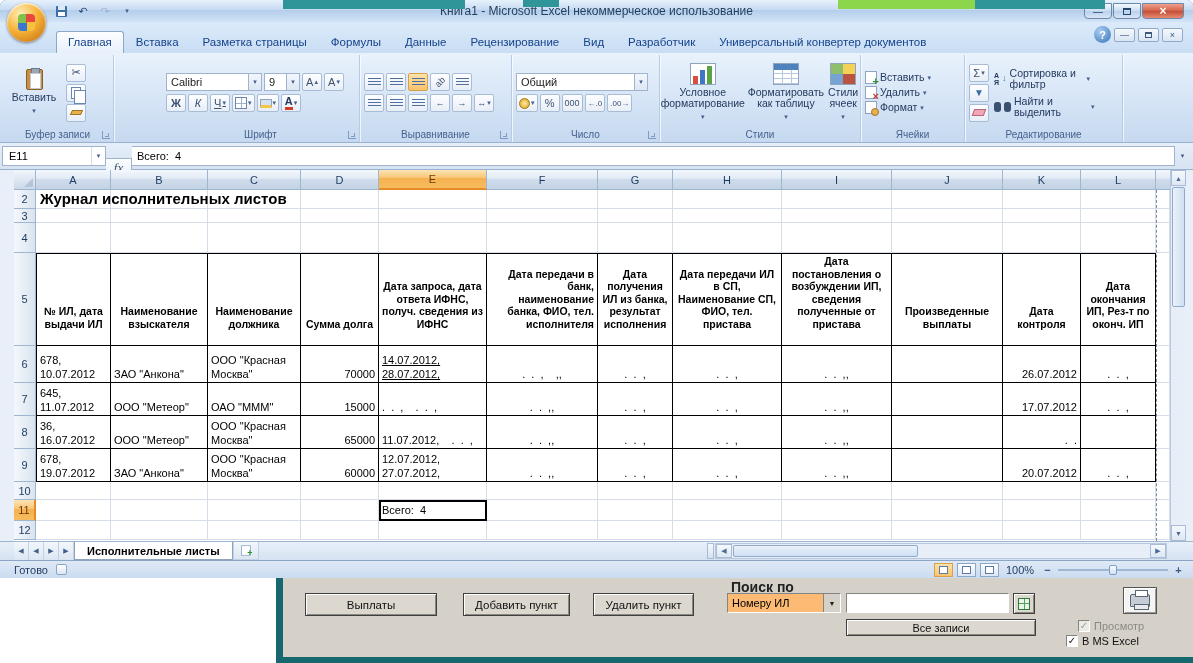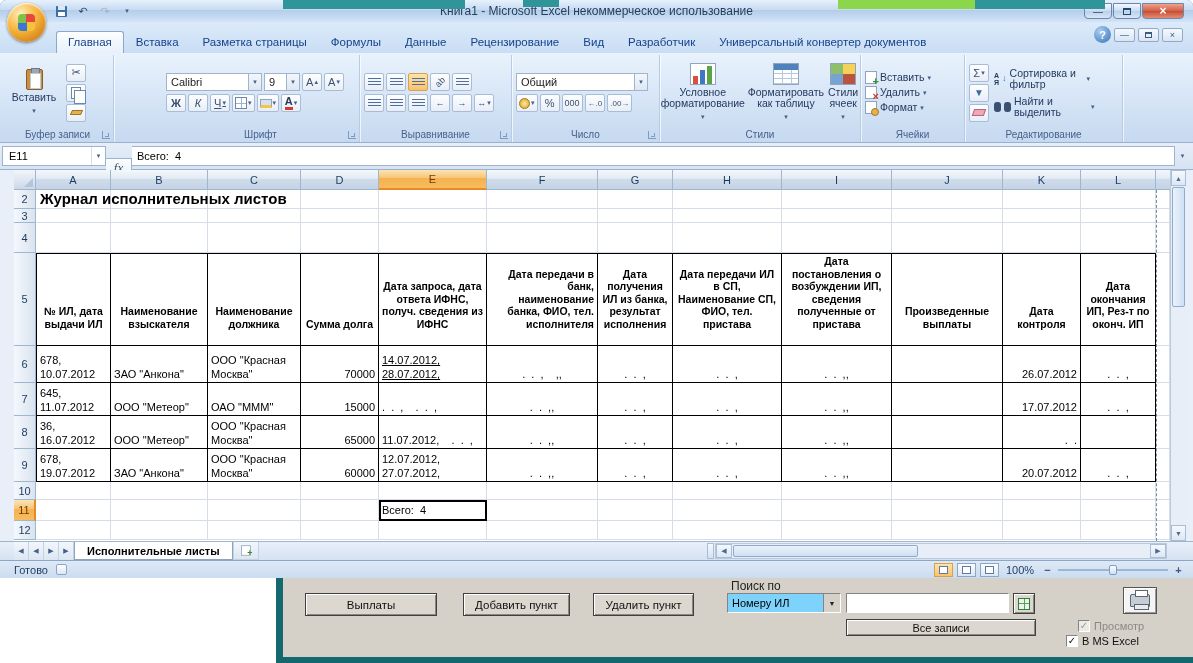--- a/index.html
+++ b/index.html
@@ -197,22 +197,22 @@
   .zslider .thumb{position:absolute;left:50%;top:1px;width:8px;height:10px;margin-left:-4px;
       background:linear-gradient(#fdfeff,#cfe0f4);border:1px solid #7f9cc0;border-radius:2px;}
   .zpm{width:13px;text-align:center;color:#3c5a80;font-weight:bold;}
 
   
   .form{position:absolute;left:276px;top:578px;width:917px;height:85px;background:#15686e;z-index:5;}
   .form-inner{position:absolute;left:7px;top:0;right:0;bottom:6px;background:#d5d1c8;}
   .fbtn{position:absolute;height:23px;background:#dcd8cf;border:1px solid #404040;
       box-shadow:inset 1px 1px 0 #fff,inset -1px -1px 0 #8a877f;font-size:11.5px;color:#111;
       display:flex;align-items:center;justify-content:center;}
-  .flabel{position:absolute;font-size:12px;color:#222;}
-  .fcombo{position:absolute;height:20px;background:#7dd3fc;border:1px solid;border-color:#848484 #fff #fff #848484;
+  .flabel{position:absolute;font-size:14px;color:#222;font-weight:bold;}
+  .fcombo{position:absolute;height:20px;background:#fdba74;border:1px solid;border-color:#848484 #fff #fff #848484;
       display:flex;align-items:center;font-size:11px;padding-left:4px;}
   .fcombo .arrowbtn{margin-left:auto;width:17px;height:100%;background:#d5d1c8;border-left:1px solid #848484;
       display:flex;align-items:center;justify-content:center;font-size:7px;color:#222;}
   .finput{position:absolute;height:20px;background:#fff;border:1px solid;border-color:#848484 #fff #fff #848484;}
   .fsmallbtn{position:absolute;width:22px;height:21px;background:#dcd8cf;border:1px solid #404040;
       box-shadow:inset 1px 1px 0 #fff,inset -1px -1px 0 #8a877f;display:flex;align-items:center;justify-content:center;}
   .ic-export{width:12px;height:12px;border:1px solid #2f7d3a;background:
       linear-gradient(#57a05f,#57a05f) 50% 0/1px 100% no-repeat,
       linear-gradient(#57a05f,#57a05f) 0 50%/100% 1px no-repeat,#eaf5ea;}
   .fbtn.flat{height:17px;font-size:11px;}

